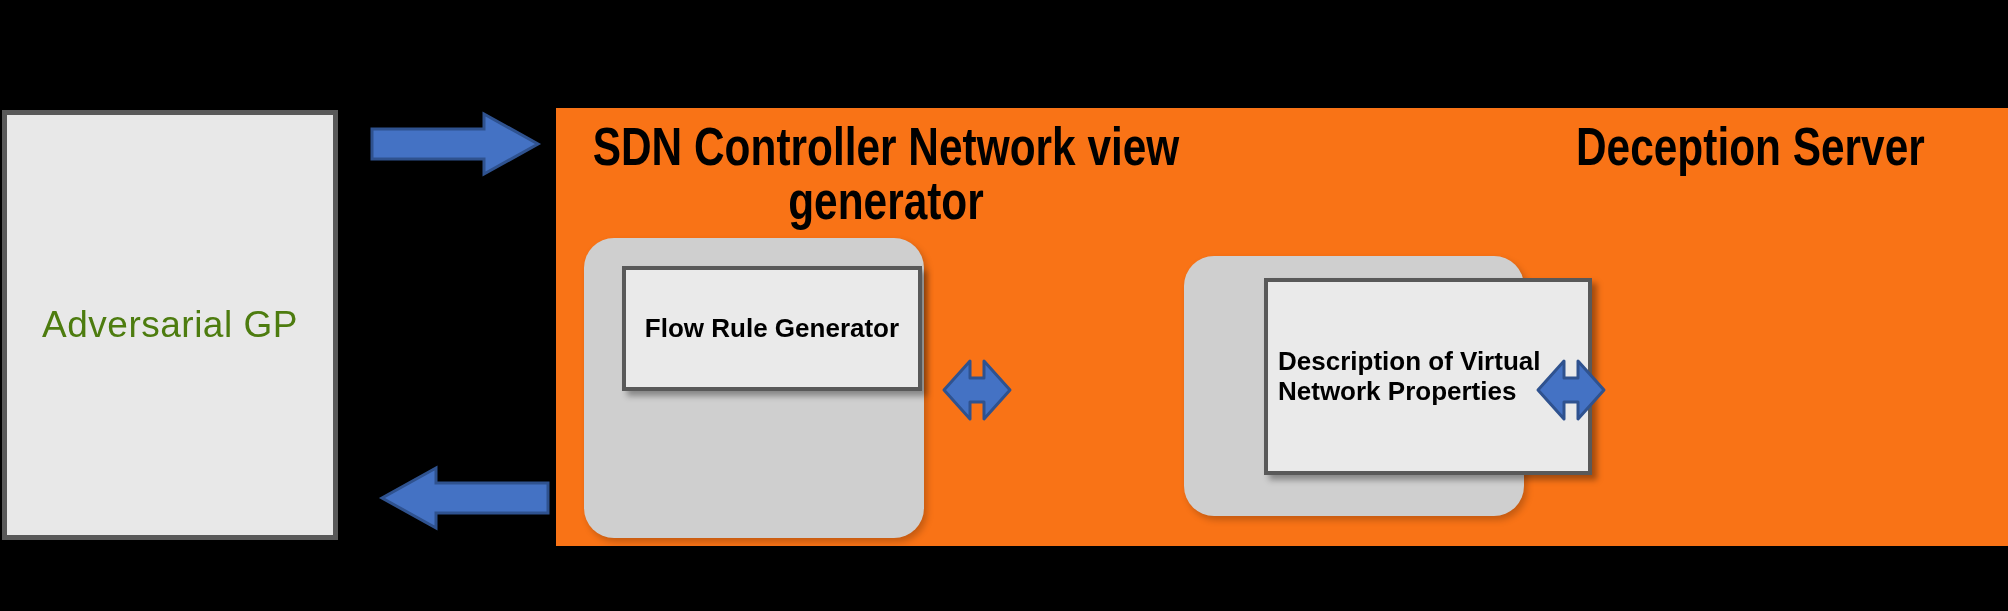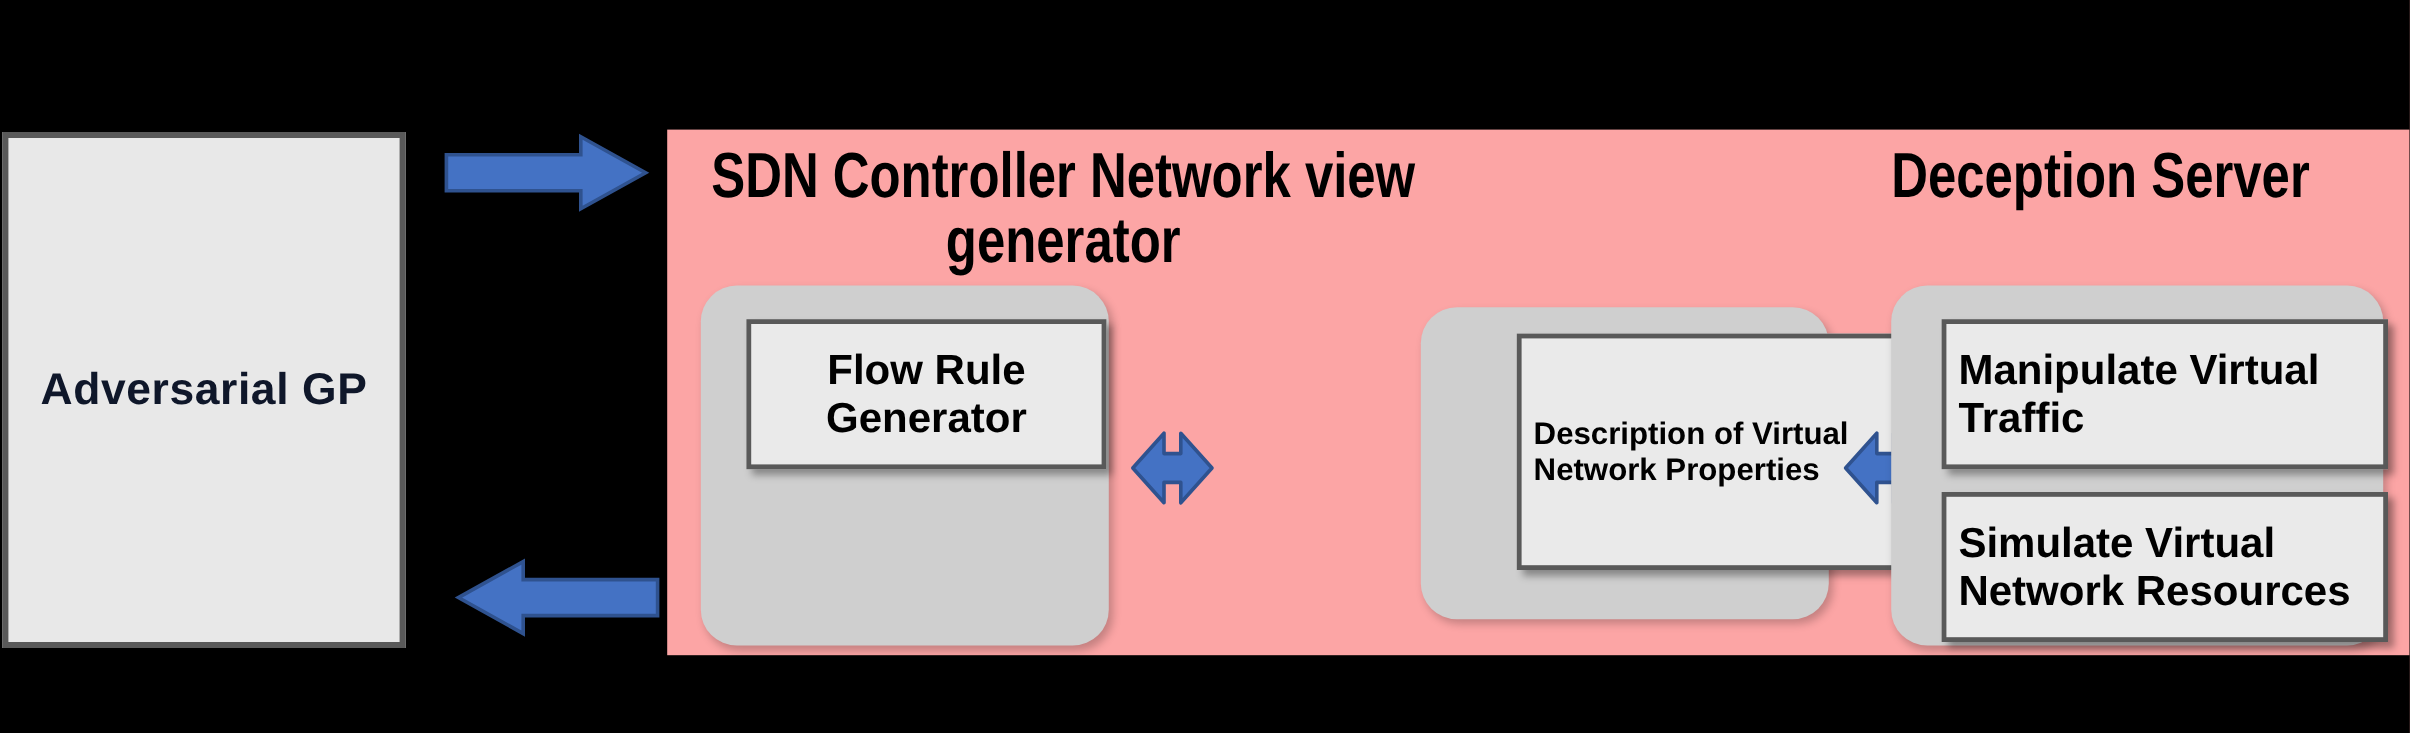--- a/index.html
+++ b/index.html
@@ -24,40 +24,40 @@
     height: 430px;
     background: #E8E8E8;
     border: 5px solid #595959;
     box-sizing: border-box;
     display: flex;
     align-items: center;
     justify-content: center;
   }
   #adversarial-box .label {
     font-size: 37px;
-    font-weight: bold;
-    color: #0f172a;
+    font-weight: normal;
+    color: #4d7c0f;
     letter-spacing: .5px;
   }
 
   
   .flow-arrow {
     position: absolute;
   }
   #arrow-to-panel { left: 372px; top: 112px; width: 166px; height: 64px; }
   #arrow-from-panel { left: 382px; top: 466px; width: 166px; height: 64px; }
 
   
   #main-panel {
     position: absolute;
     left: 556px;
     top: 108px;
     width: 1452px;
     height: 438px;
-    background: #fca5a5;
+    background: #f97316;
   }
 
   
   .panel-heading {
     position: absolute;
     font-weight: bold;
     color: #000000;
     line-height: 1.02;
     font-family: "Liberation Sans", sans-serif;
     transform: scaleX(0.80);
@@ -95,21 +95,21 @@
     position: absolute;
     background: #EAEAEA;
     border: 4px solid #595959;
     box-sizing: border-box;
     box-shadow: 5px 5px 6px rgba(0,0,0,0.35);
     display: flex;
     align-items: center;
     font-weight: bold;
     color: #000000;
     line-height: 1.12;
-    font-size: 35px;
+    font-size: 26px;
     padding: 4px 10px;
   }
   .inner-box.center-text { justify-content: center; text-align: center; }
   .inner-box.left-text   { justify-content: flex-start; text-align: left; }
 
   #box-flow-rule   { left: 38px;  top: 28px;  width: 300px; height: 125px; }
   #box-analyze     { left: 38px;  top: 172px; width: 300px; height: 125px; }
   #box-description { left: 80px;  top: 22px;  width: 328px; height: 197px; font-size: 26px; }
   #box-manipulate  { left: 42px;  top: 28px;  width: 372px; height: 125px; }
   #box-simulate    { left: 42px;  top: 172px; width: 372px; height: 125px; }
@@ -158,18 +158,14 @@
   <div class="group-shell" id="group-desc">
     <div class="inner-box left-text" id="box-description">Description of Virtual Network Properties</div>
   </div>
 
   <div class="bidi-arrow" id="bidi-right">
     <svg width="66" height="76" viewBox="0 0 66 76">
       <polygon points="0,38 26,9 26,26 40,26 40,9 66,38 40,67 40,50 26,50 26,67" fill="#4472C4" stroke="#2F528F" stroke-width="3" stroke-linejoin="round"></polygon>
     </svg>
   </div>
 
-  <div class="group-shell" id="group-dec">
-    <div class="inner-box left-text" id="box-manipulate">Manipulate Virtual Traffic</div>
-    <div class="inner-box left-text" id="box-simulate">Simulate Virtual Network Resources</div>
-  </div>
 
 </div>
 
 </body></html>

